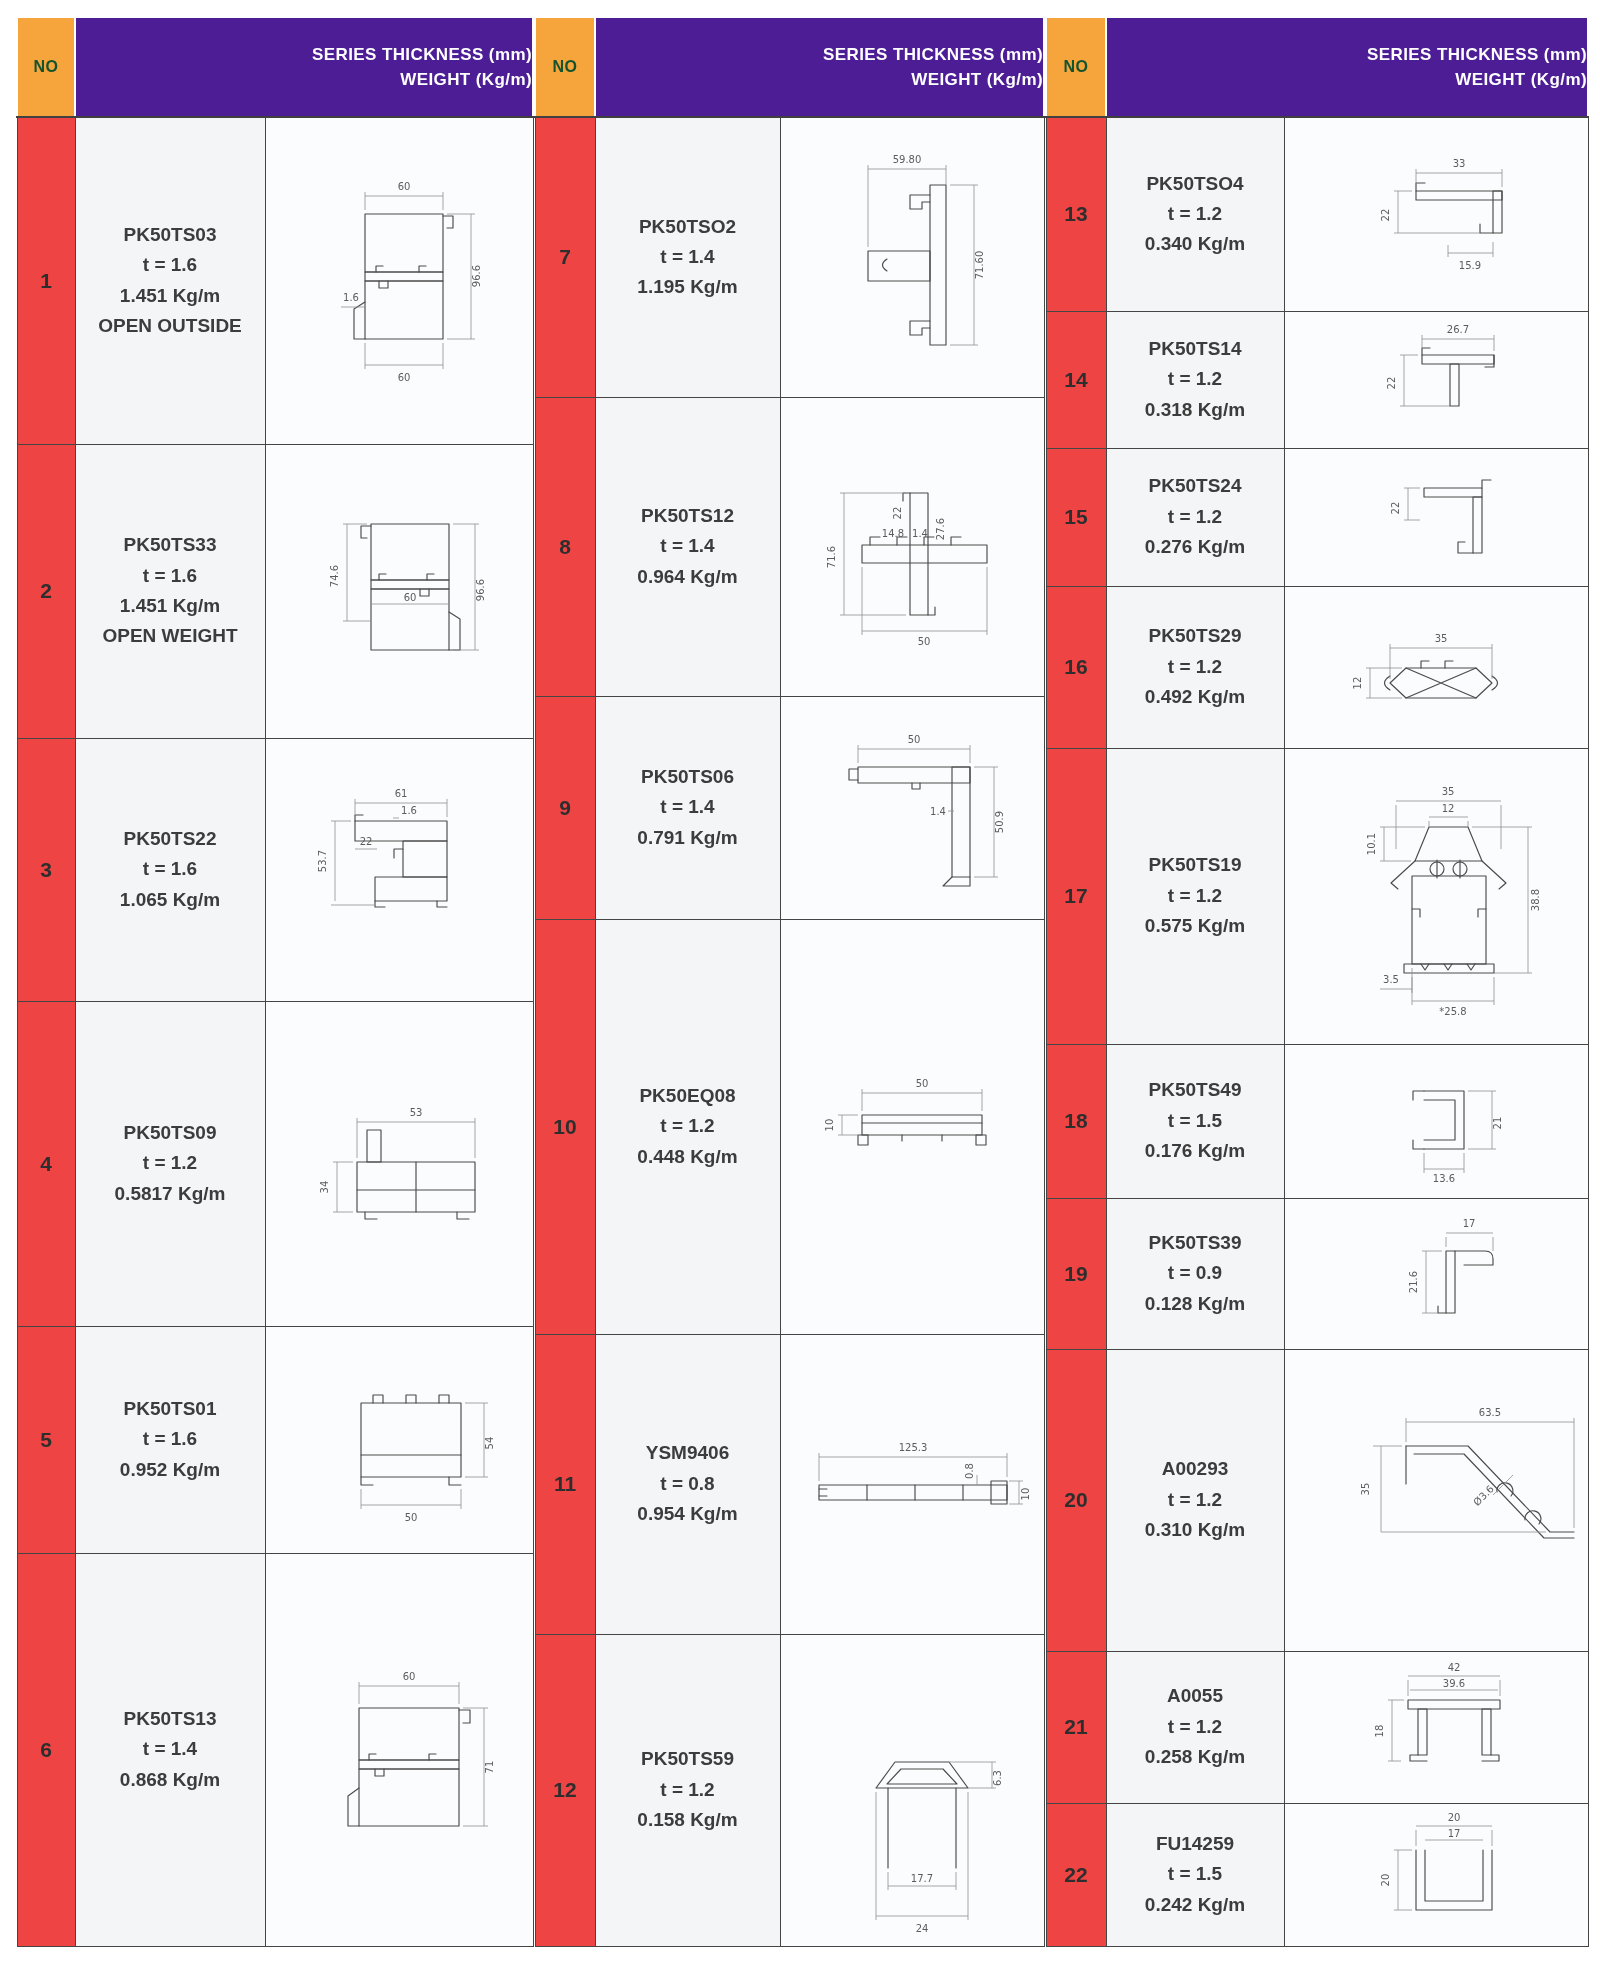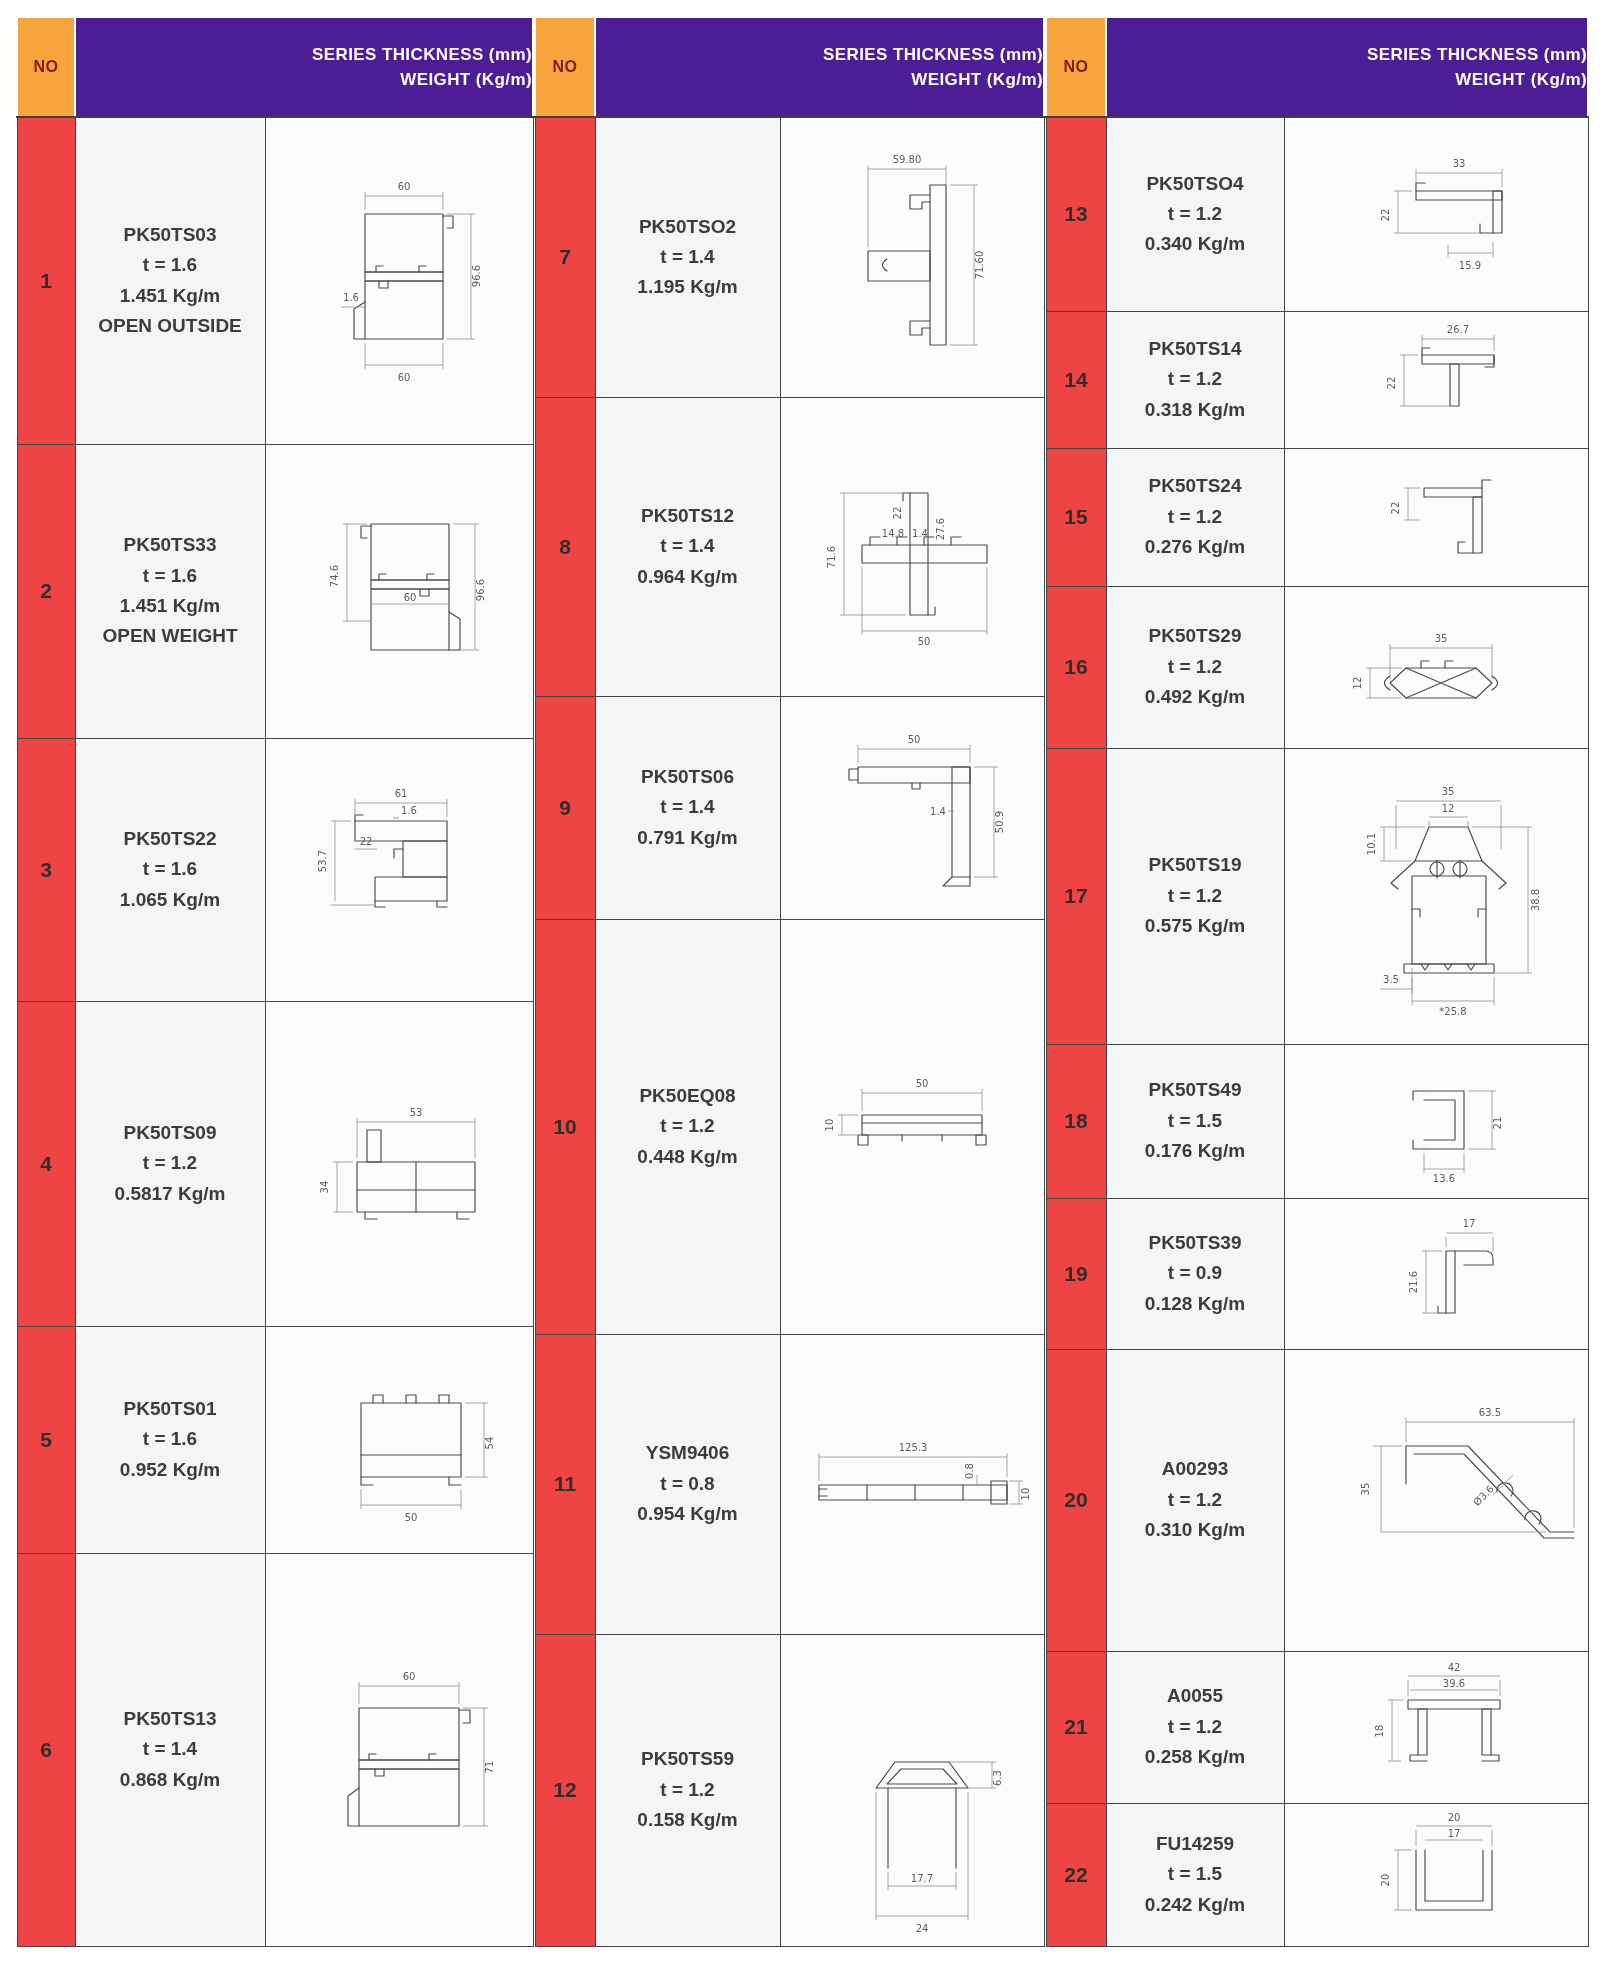--- a/index.html
+++ b/index.html
@@ -3,21 +3,21 @@
 <meta charset="utf-8">
 <style>
   html,body{margin:0;padding:0;background:#ffffff;}
   body{width:1600px;font-family:"Liberation Sans",sans-serif;}
   .page{width:1568px;padding:16px;}
   .catalog{display:flex;align-items:flex-start;}
   table{border-collapse:collapse;table-layout:fixed;}
   td,th{padding:0;box-sizing:border-box;}
   th{border:2px solid #ffffff;border-bottom:2px solid #404040;}
   td{border:1.6px solid #454545;}
-  .no-h{background:#f6a53d;color:#7f1d1d;font-size:16px;font-weight:bold;letter-spacing:.5px;text-align:center;vertical-align:middle;}
+  .no-h{background:#f6a53d;color:#14532d;font-size:16px;font-weight:bold;letter-spacing:.5px;text-align:center;vertical-align:middle;}
   .series-h{background:#4c1d95;color:#ffffff;font-size:17px;font-weight:bold;letter-spacing:.4px;text-align:right;vertical-align:middle;line-height:1.5;}
   .no-c{background:#ef4444;color:#2e2e2e;font-size:21px;font-weight:bold;text-align:center;vertical-align:middle;}
   .spec-c{background:#f4f5f7;color:#3c3c3c;text-align:center;vertical-align:middle;font-weight:bold;font-size:19px;line-height:1.6;}
   .spec-c .nt:empty{display:none;}
   .draw-c{background:#fbfcfd;text-align:center;vertical-align:middle;}
   .draw-c svg{display:inline-block;}
   .p{fill:none;stroke:#4a4a4a;stroke-width:1.15;stroke-linecap:round;stroke-linejoin:round;}
   .d{fill:none;stroke:#8f8f8f;stroke-width:.8;}
   .draw-c text{font-family:"DejaVu Sans",sans-serif;font-size:10px;fill:#5c5c5c;text-anchor:middle;font-weight:normal;}
 </style>

